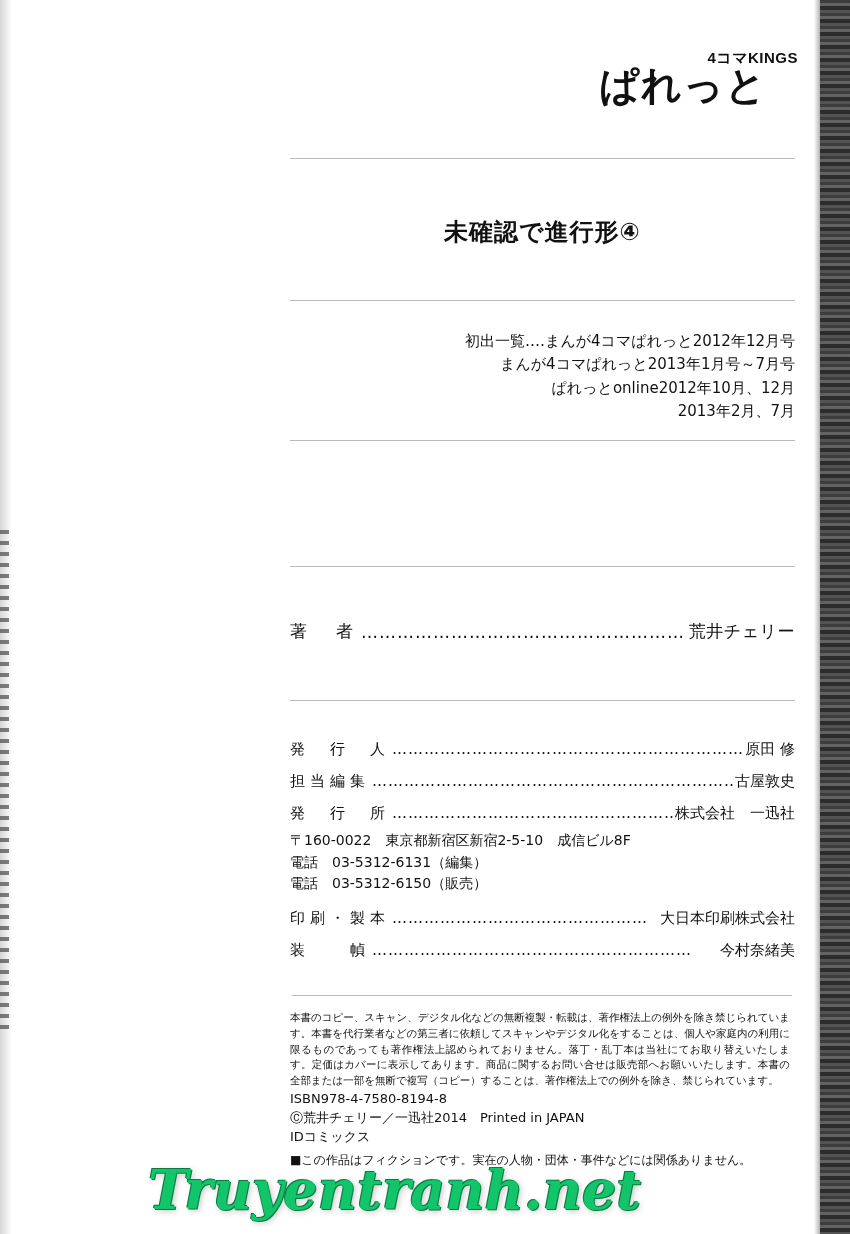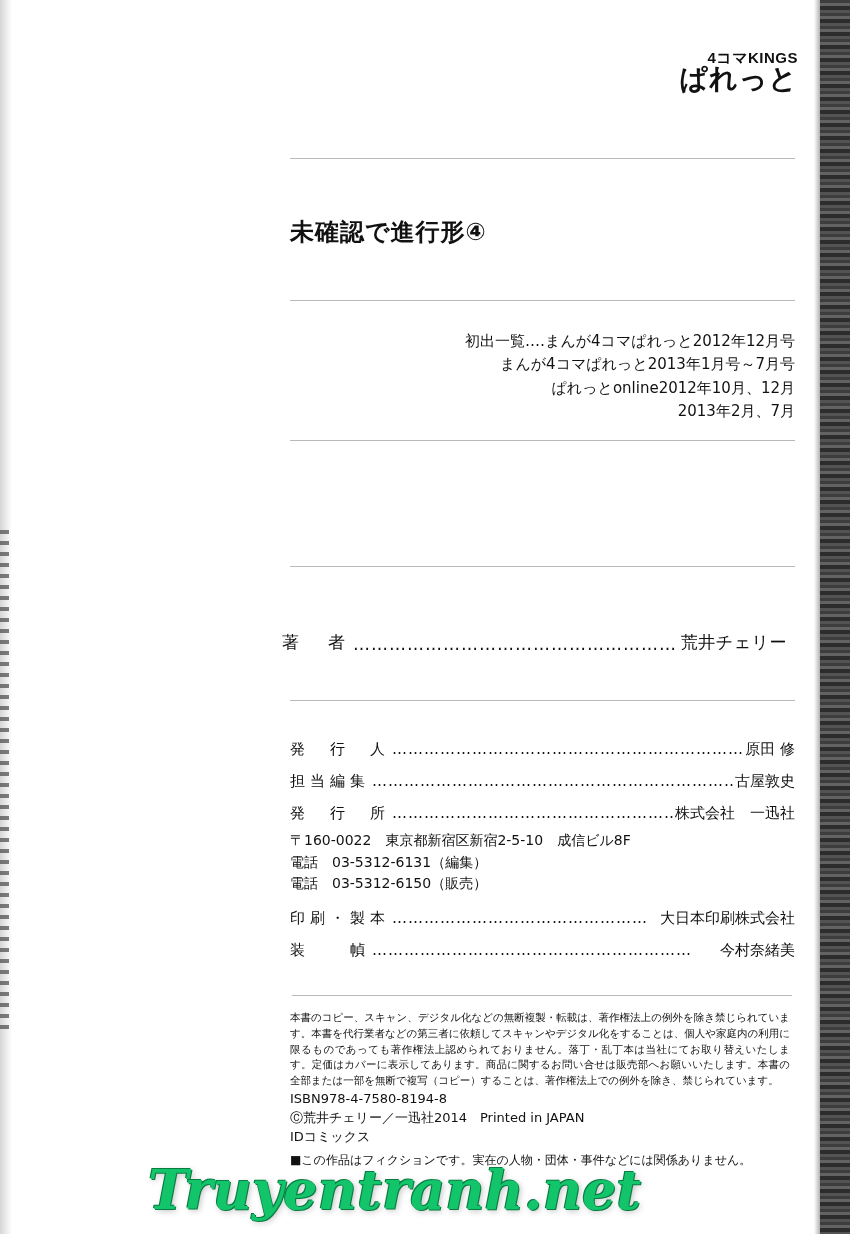--- a/index.html
+++ b/index.html
@@ -87,25 +87,26 @@
     text-align: right;
     line-height: 1;
   }
   .logo-top {
     font-size: 15px;
     font-weight: bold;
     letter-spacing: 0.5px;
     margin-bottom: 0;
   }
   .logo-main {
-    font-size: 28px;
+    font-size: 40px;
     font-weight: bold;
     letter-spacing: 1px;
     font-family: "DejaVu Sans", sans-serif;
     margin-bottom: 10px;
+    text-align: center;
   }
   .logo-sub {
     font-size: 25px;
     letter-spacing: 1px;
     font-family: "Liberation Sans", sans-serif;
   }
 
   
   .rule {
     position: absolute;
@@ -114,21 +115,21 @@
     left: 290px;
     width: 505px;
   }
 
   
   .book-title {
     position: absolute;
     left: 290px;
     width: 505px;
     top: 216px;
-    text-align: left;
+    text-align: center;
     font-size: 24px;
     font-weight: bold;
     letter-spacing: 1px;
     font-family: "DejaVu Sans", sans-serif;
   }
 
   
   .pub-list {
     position: absolute;
     left: 290px;
@@ -149,28 +150,27 @@
     top: 486px;
     text-align: center;
     font-size: 17px;
     letter-spacing: 0.5px;
     font-family: "DejaVu Sans", sans-serif;
   }
 
   
   .author-row {
     position: absolute;
-    left: 282px;
+    left: 290px;
     width: 505px;
     top: 620px;
     display: flex;
-    align-items: flex-end;
+    align-items: center;
     font-size: 17px;
     font-family: "DejaVu Sans", sans-serif;
-    margin-top: 11px;
   }
   .author-row .lbl { letter-spacing: 6px; white-space: nowrap; }
   .author-row .dots {
     flex: 1;
     overflow: hidden;
     white-space: nowrap;
     font-size: 17px;
     color: #111;
     margin: 0 2px;
     letter-spacing: 1px;

